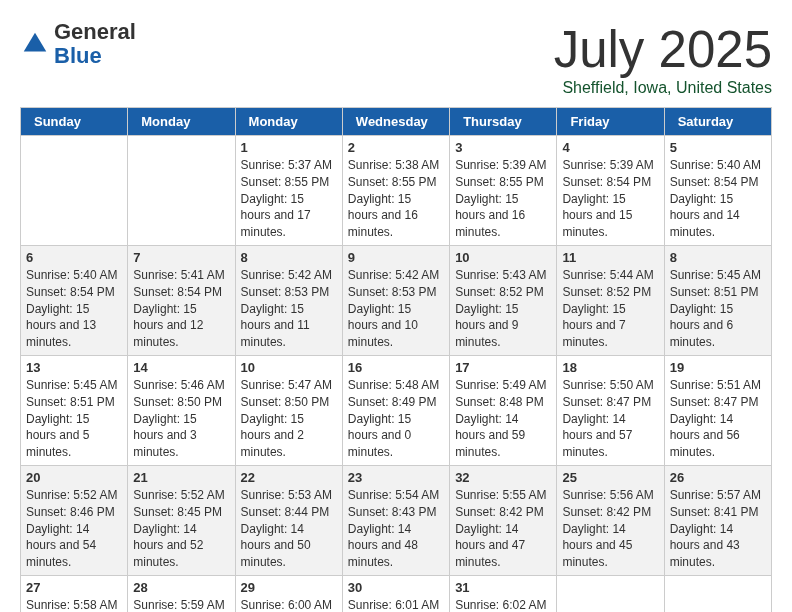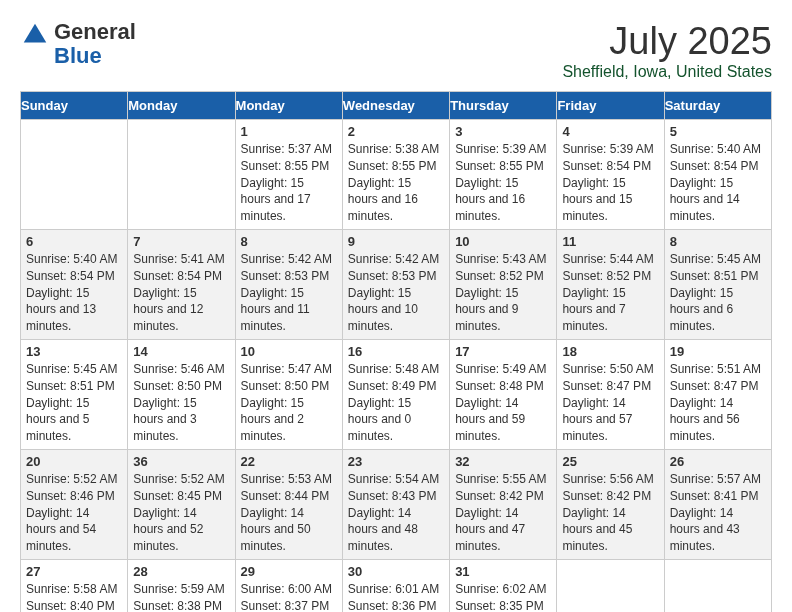--- a/index.html
+++ b/index.html
@@ -11,55 +11,55 @@
       padding: 20px;
     }
     .header-area {
       display: flex;
       justify-content: space-between;
       align-items: flex-start;
       margin-bottom: 10px;
     }
     .logo {
       display: flex;
-      align-items: flex-start;
+      align-items: center;
     }
     .logo-text {
       font-size: 22px;
       font-weight: bold;
       line-height: 1.1;
     }
     .logo-general { color: #333; }
     .logo-blue { color: #1a5fa8; }
     .logo-icon {
       width: 30px;
       height: 30px;
       margin-right: 4px;
     }
     .title-area {
       text-align: right;
     }
     .month-title {
-      font-size: 38px;
+      font-size: 51px;
       color: #333;
       font-weight: normal;
     }
     .location-title {
       font-size: 16px;
       color: #14532d;
     }
     table {
       width: 100%;
       border-collapse: collapse;
       font-size: 11px;
     }
     thead th {
       background-color: #1a5fa8;
       color: #fff;
-      padding: 6px 0;
+      padding: 6px 13px;
       text-align: left;
       font-size: 13px;
       border: 1px solid #ccc;
     }
     td {
       border: 1px solid #ccc;
       vertical-align: top;
       padding: 4px 5px;
       height: 90px;
       width: calc(100% / 7);
@@ -197,21 +197,21 @@
           <div class="day-num">19</div>
           <div class="day-info">Sunrise: 5:51 AM<br>Sunset: 8:47 PM<br>Daylight: 14 hours and 56 minutes.</div>
         </td>
       </tr>
       <tr>
         <td>
           <div class="day-num">20</div>
           <div class="day-info">Sunrise: 5:52 AM<br>Sunset: 8:46 PM<br>Daylight: 14 hours and 54 minutes.</div>
         </td>
         <td>
-          <div class="day-num">36</div>
+          <div class="day-num">21</div>
           <div class="day-info">Sunrise: 5:52 AM<br>Sunset: 8:45 PM<br>Daylight: 14 hours and 52 minutes.</div>
         </td>
         <td>
           <div class="day-num">22</div>
           <div class="day-info">Sunrise: 5:53 AM<br>Sunset: 8:44 PM<br>Daylight: 14 hours and 50 minutes.</div>
         </td>
         <td>
           <div class="day-num">23</div>
           <div class="day-info">Sunrise: 5:54 AM<br>Sunset: 8:43 PM<br>Daylight: 14 hours and 48 minutes.</div>
         </td>

